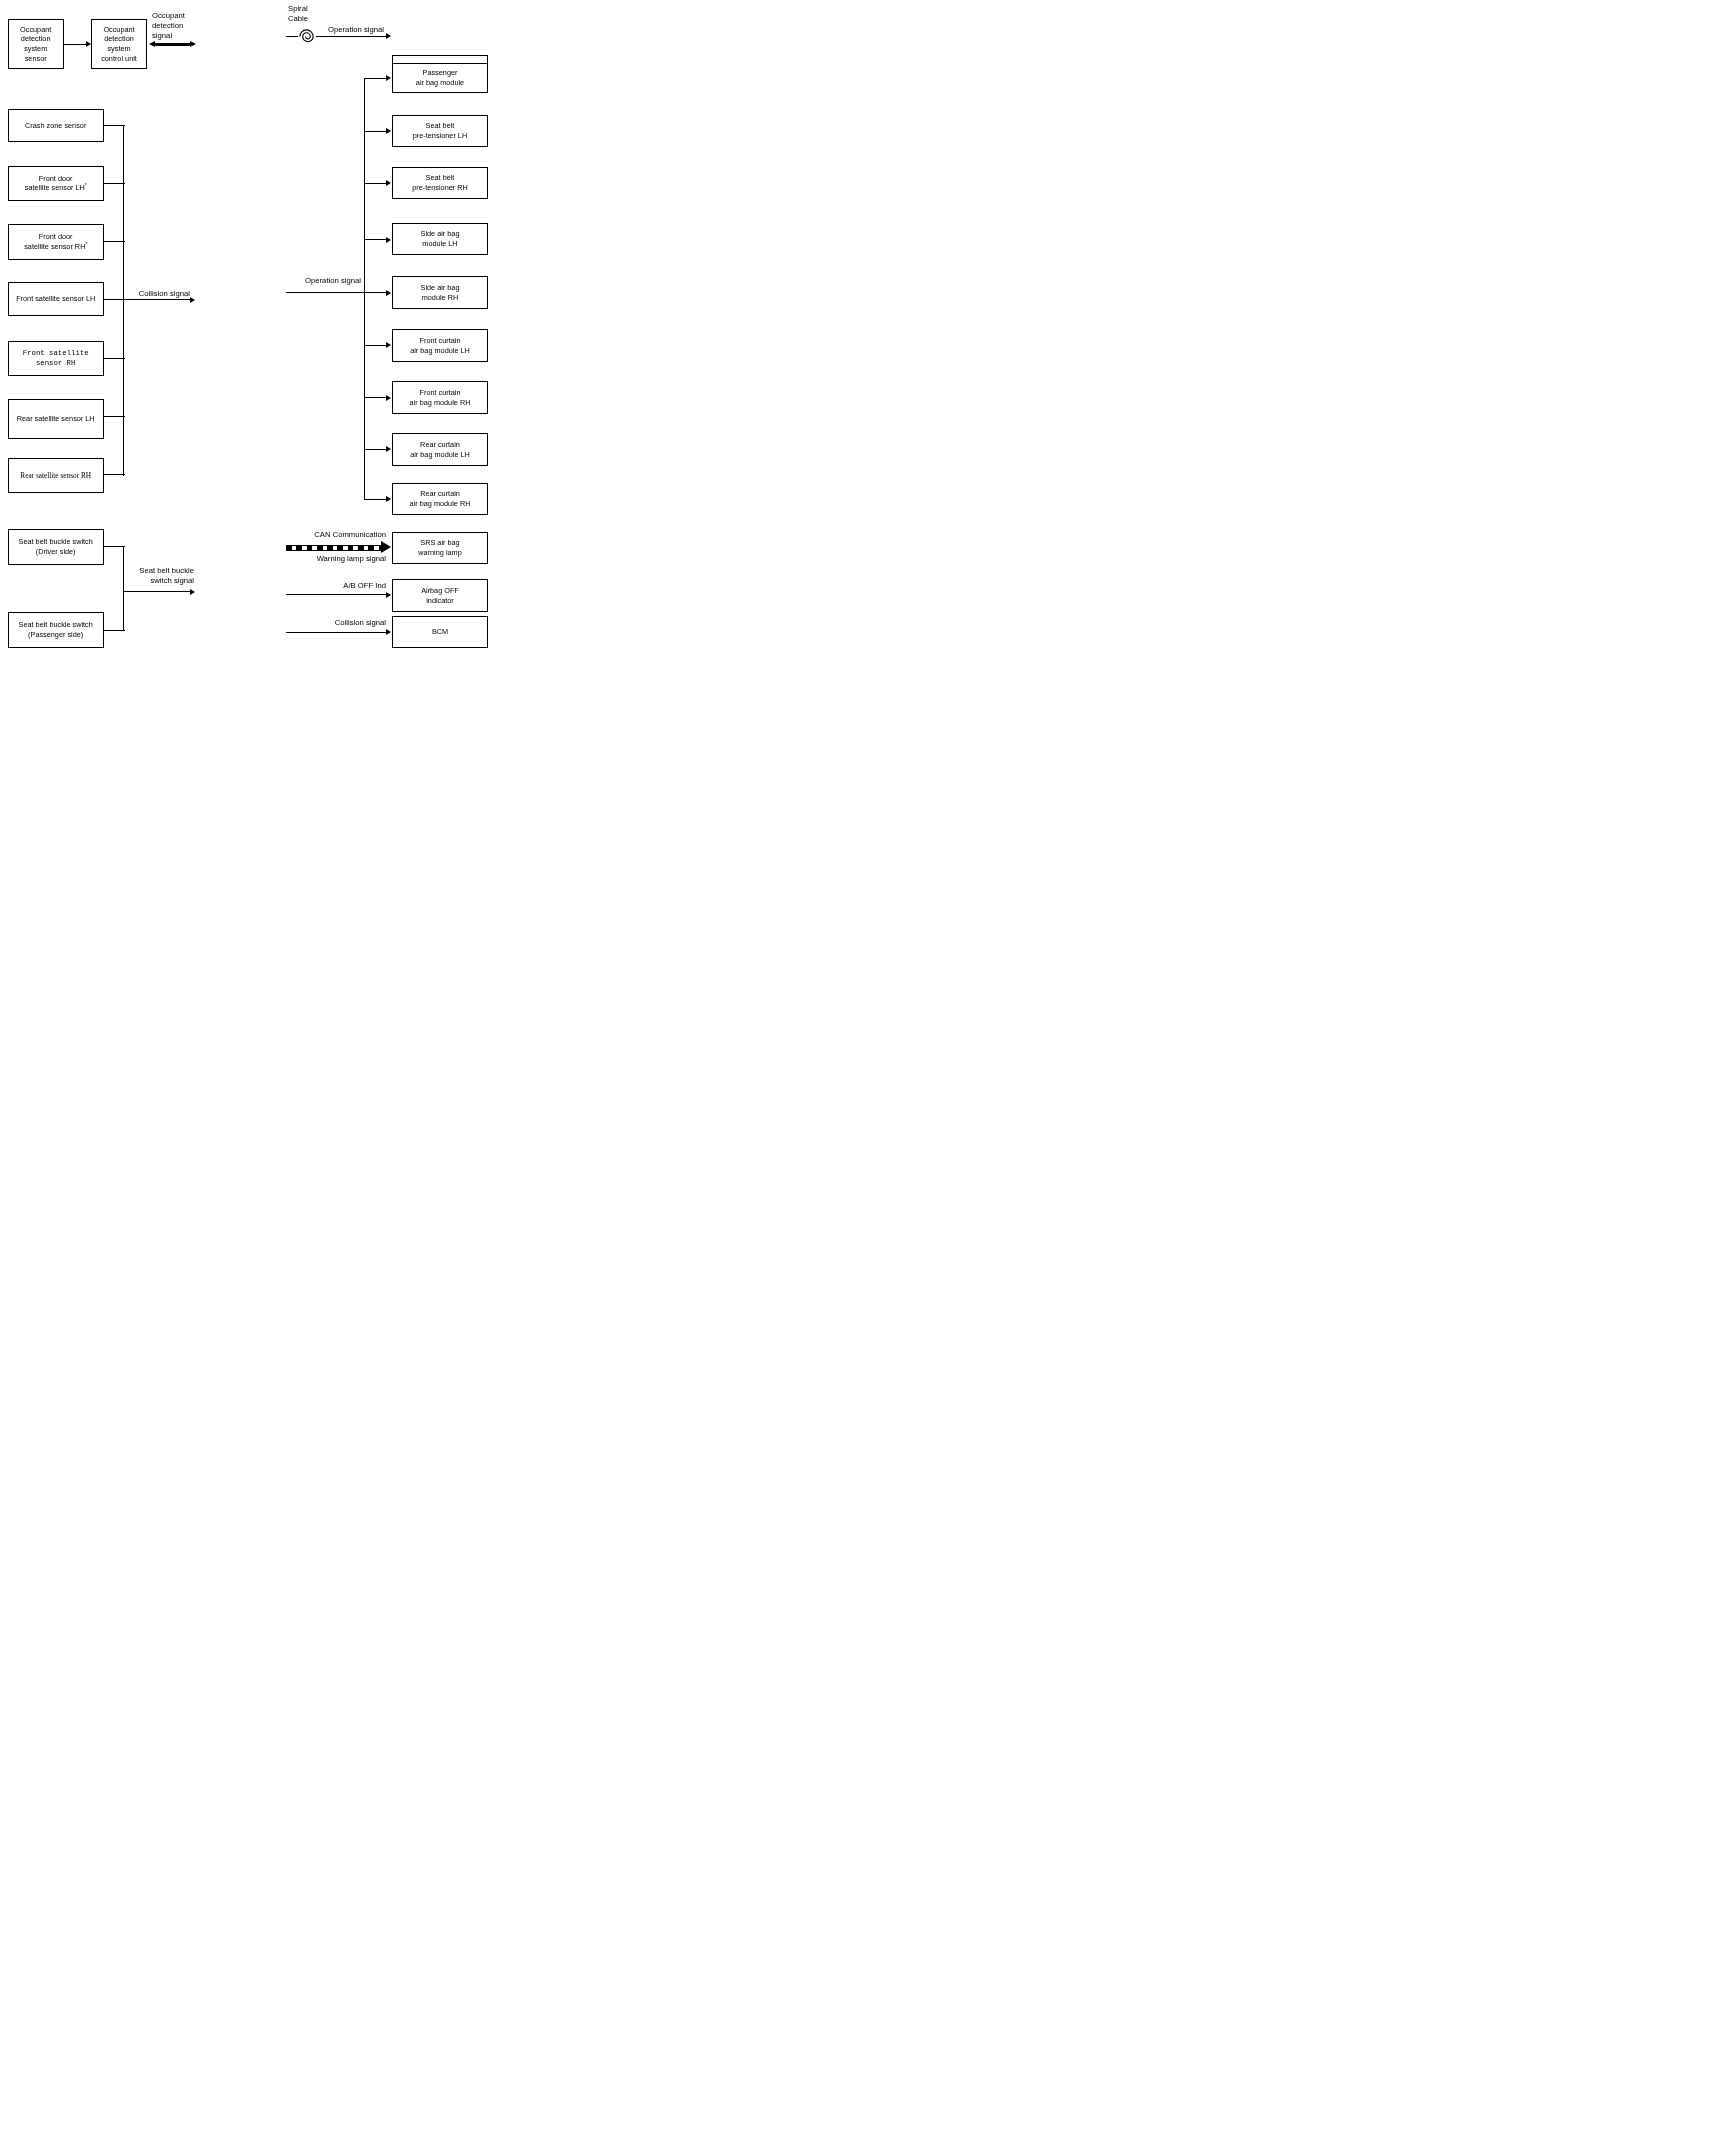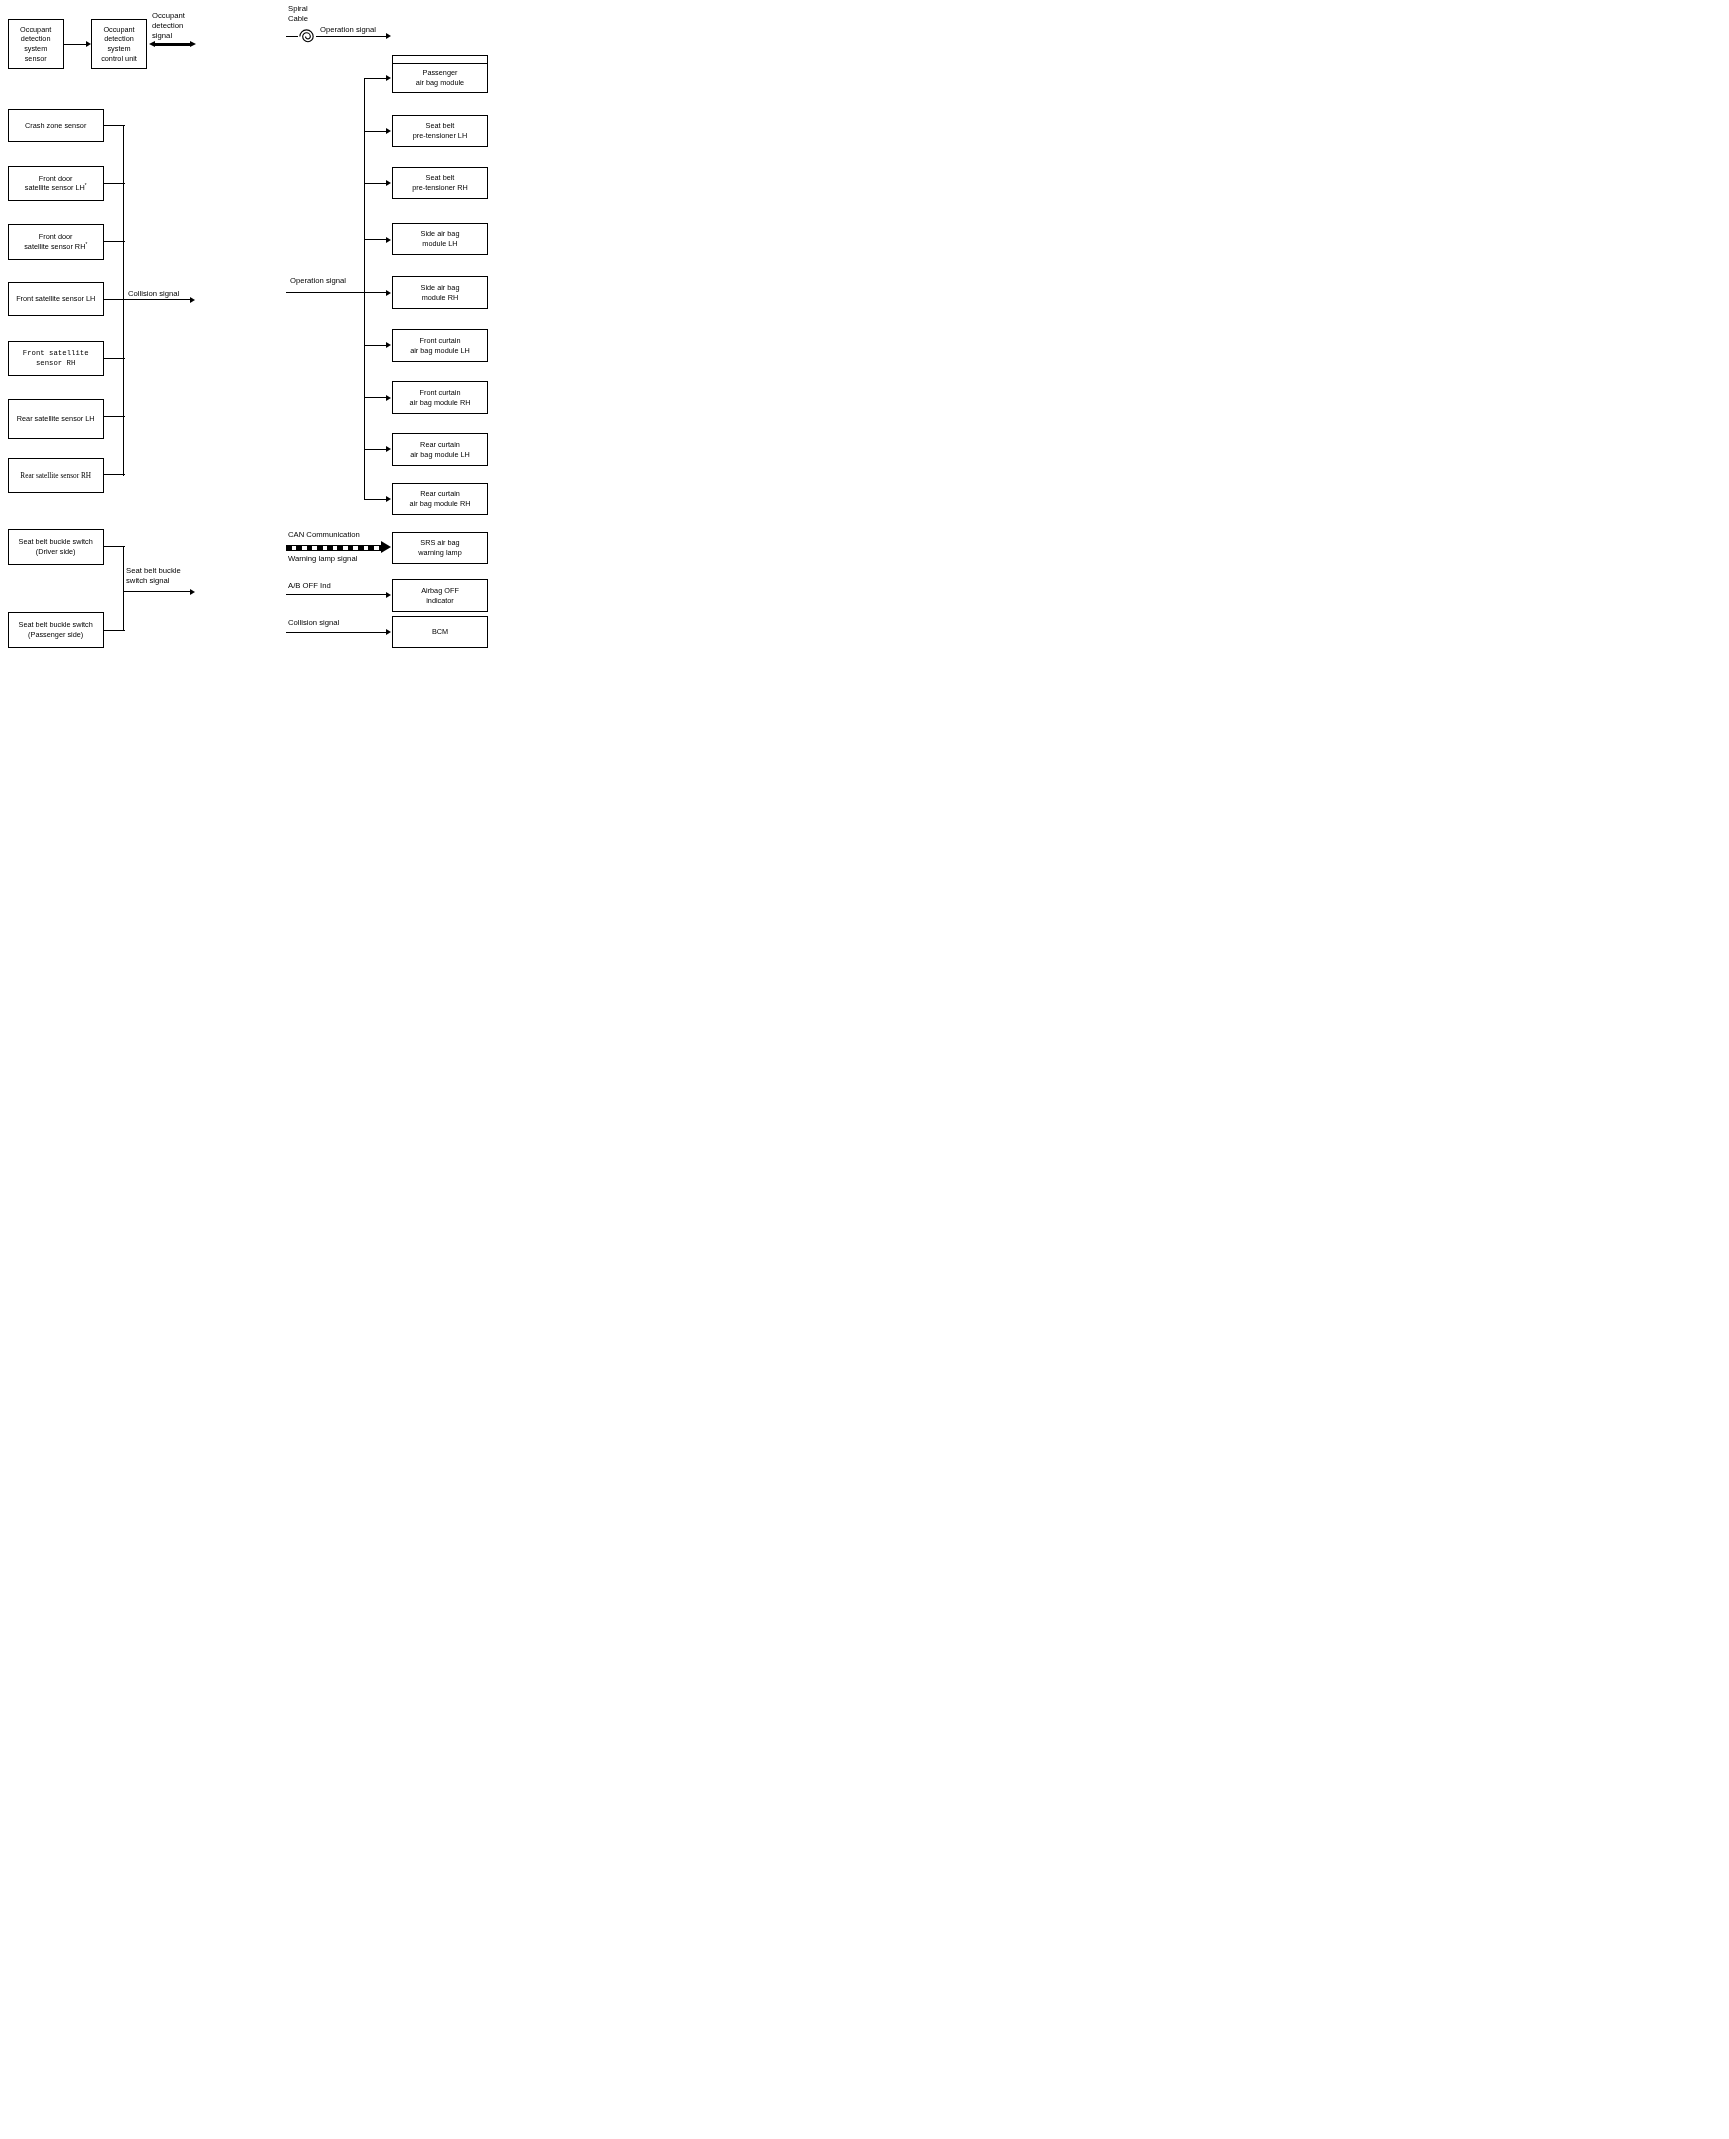--- a/index.html
+++ b/index.html
@@ -2,21 +2,21 @@
 <html style="font-size:6.8px"><head>
 <meta charset="utf-8">
 <style>
   html,body{margin:0;padding:0;background:#ffffff;}
   body{font-family:"Liberation Sans","DejaVu Sans",sans-serif;color:#000;}
   #canvas{position:relative;width:496px;height:673px;background:#fff;overflow:hidden;}
   .bx{position:absolute;border:0.9px solid #000;background:#fff;display:flex;align-items:center;justify-content:center;
       text-align:center;font-size:7.3px;line-height:1.32;box-sizing:border-box;}
   .bx .inner{display:inline;white-space:pre-line;}
   .bx sup{font-size:62%;}
-  .sig{position:absolute;font-size:7.7px;line-height:1.28;text-align:left;white-space:pre-line;}
+  .sig{position:absolute;font-size:7.7px;line-height:1.28;text-align:right;white-space:pre-line;}
   .sig.left{text-align:left;}
   .hl{position:absolute;height:0.9px;background:#000;}
   .vl{position:absolute;width:0.9px;background:#000;}
   .bar{position:absolute;height:3px;background:#000;}
   .ah-r{position:absolute;width:0;height:0;border-top:3px solid transparent;border-bottom:3px solid transparent;border-left:5.6px solid #000;}
   .ah-l{position:absolute;width:0;height:0;border-top:3.9px solid transparent;border-bottom:3.9px solid transparent;border-right:6.4px solid #000;}
   .ah-rb{position:absolute;width:0;height:0;border-top:3.9px solid transparent;border-bottom:3.9px solid transparent;border-left:6.4px solid #000;}
   .ah-can{position:absolute;width:0;height:0;border-top:6.4px solid transparent;border-bottom:6.4px solid transparent;border-left:10.7px solid #000;}
   .canbar{position:absolute;height:6.4px;box-sizing:border-box;border-top:1.7px solid #000;border-bottom:1.7px solid #000;
           background:repeating-linear-gradient(90deg,#000 0 5.6px,#fff 5.6px 10.3px);}

